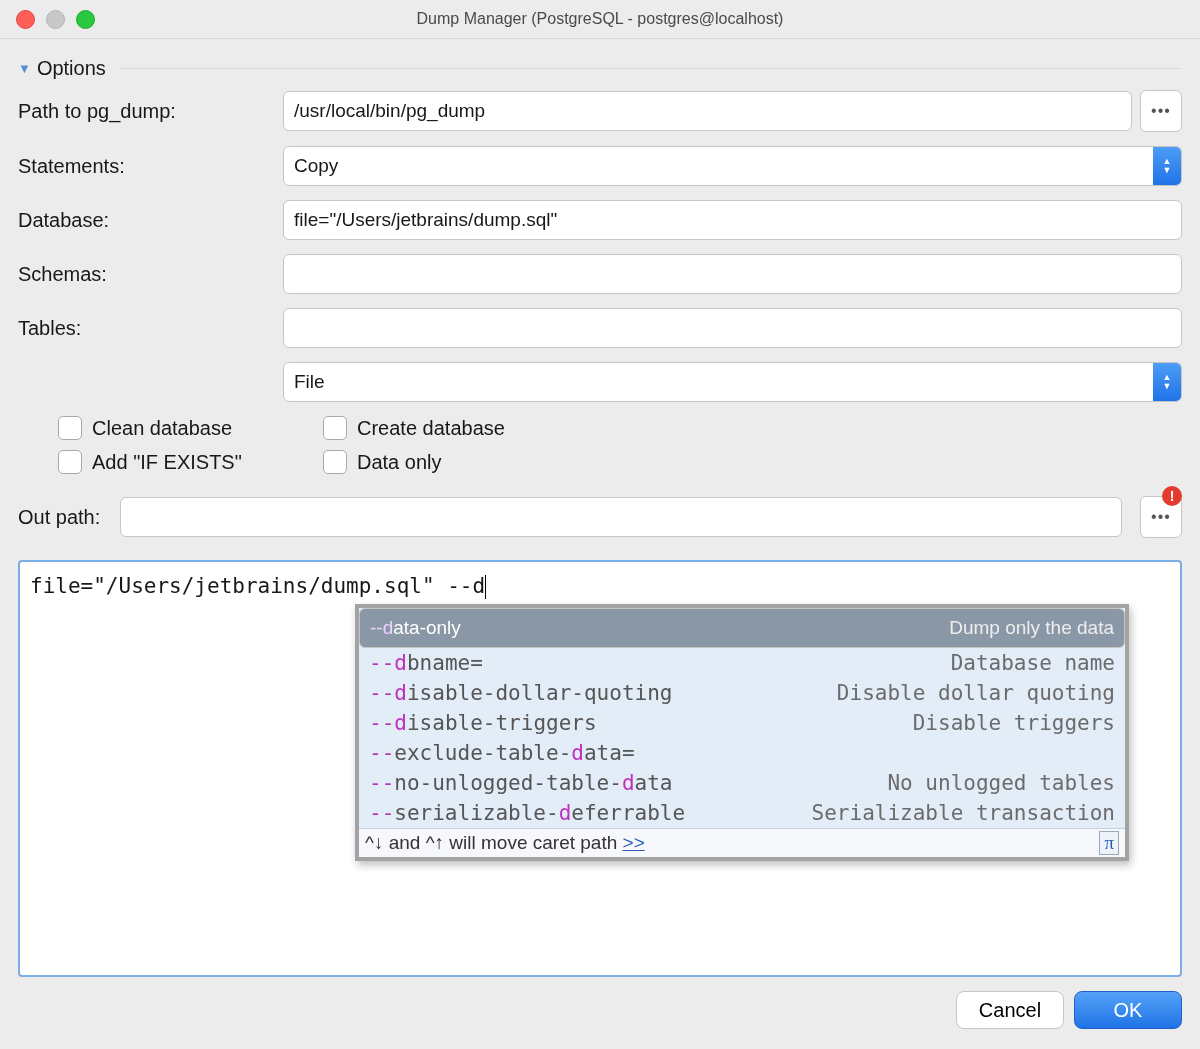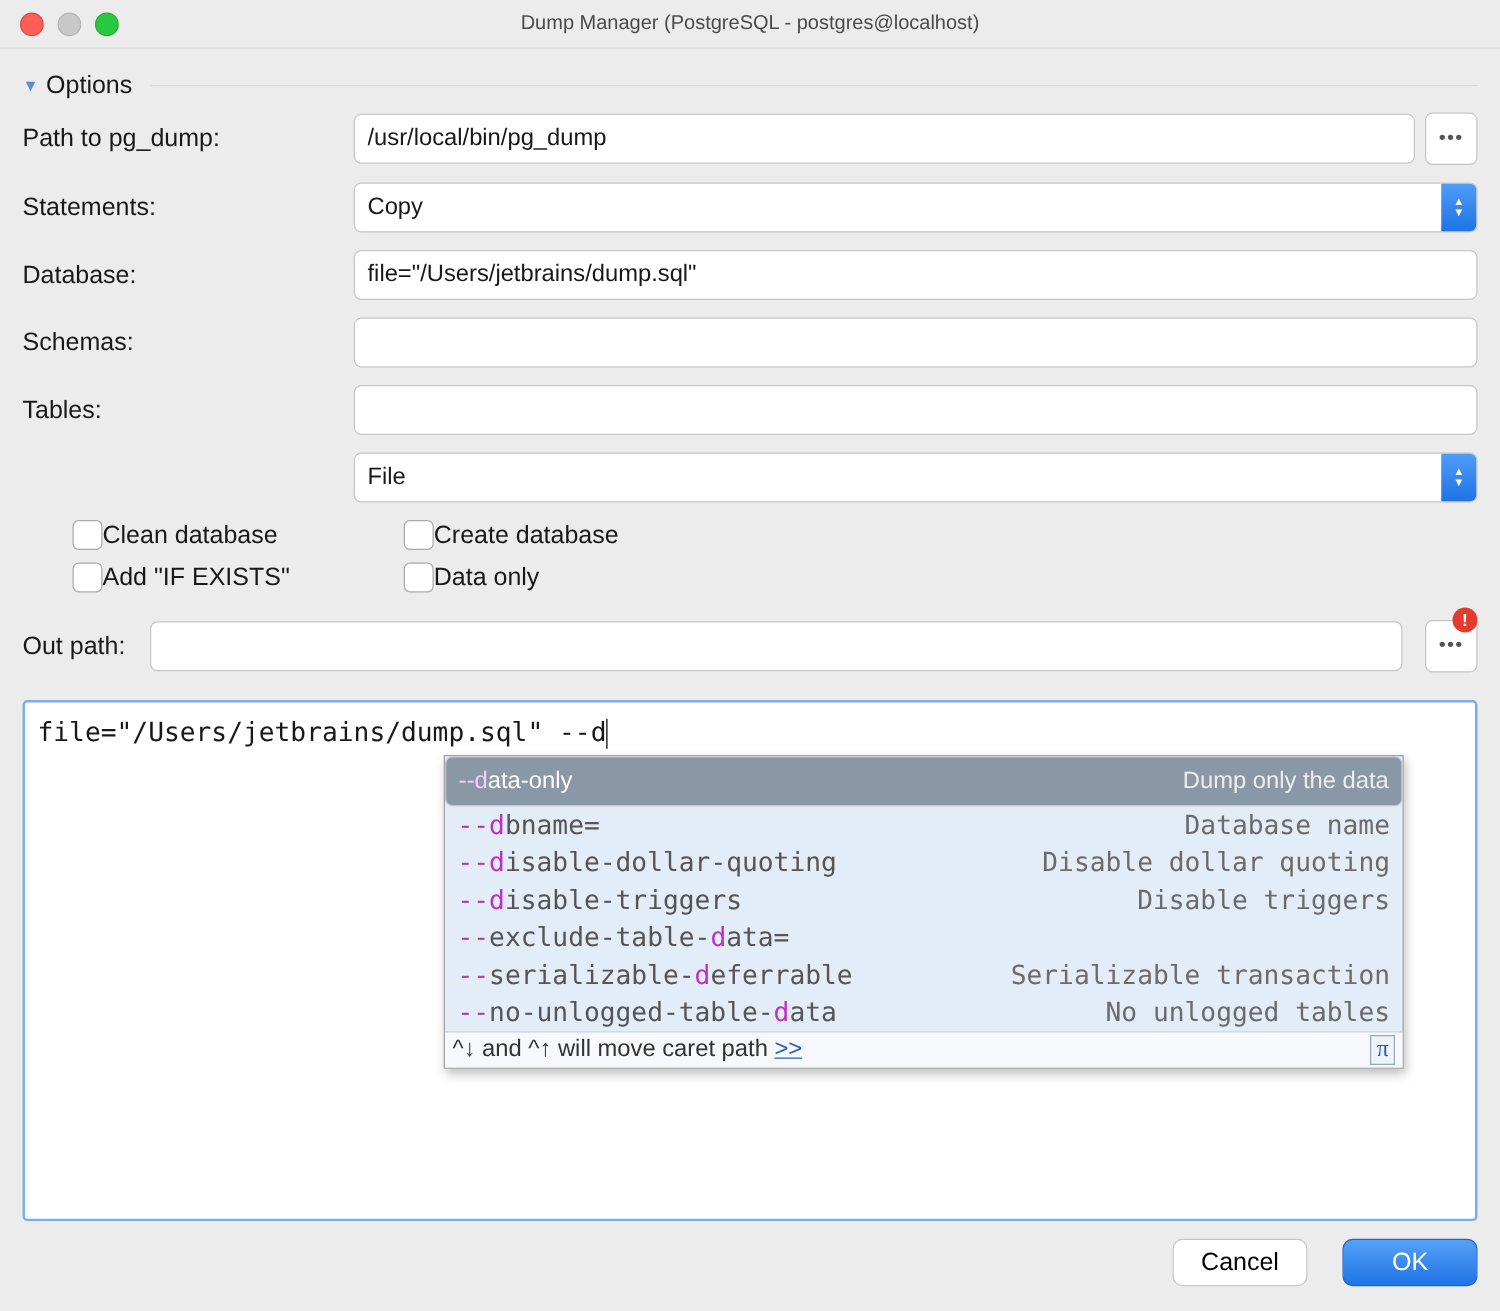--- a/index.html
+++ b/index.html
@@ -42,56 +42,56 @@
   .sel-wrap .arrows{
     position:absolute;right:1px;top:1px;bottom:1px;width:28px;border-radius:0 5px 5px 0;
     background:linear-gradient(#4d9df8,#1f73e6);display:flex;flex-direction:column;align-items:center;justify-content:center;
     color:#fff;font-size:9px;line-height:9px;
   }
   .dots-btn{
     width:40px;height:40px;border:1px solid var(--border);border-radius:6px;background:#fff;
     display:flex;align-items:center;justify-content:center;color:#555;font-size:16px;letter-spacing:1px;margin-left:8px;
   }
   .chk-grid{grid-column:1 / span 3;display:grid;grid-template-columns:265px 1fr;row-gap:10px;padding-left:25px;}
-  .chk{display:flex;align-items:center;gap:0;font-size:20px;padding-left:15px;}
+  .chk{display:flex;align-items:center;gap:10px;font-size:20px;padding-left:15px;}
   .chk .box{width:22px;height:22px;border:1px solid #aaa;border-radius:5px;background:#fff;}
   .outpath-row{display:flex;align-items:center;gap:10px;margin-top:22px;position:relative;}
   .outpath-row label{width:92px;font-size:20px;}
   .outpath-row input{flex:1;}
   .badge{
     position:absolute;right:0;top:-10px;width:20px;height:20px;border-radius:50%;background:#e33b2e;color:#fff;
     font-size:14px;font-weight:bold;display:flex;align-items:center;justify-content:center;
   }
   
   .cmd-area{
     margin-top:22px;flex:1;border:2px solid #7baee6;border-radius:4px;background:#fff;
     position:relative;font-family:var(--mono);font-size:21px;padding:12px 10px 10px 10px;overflow:hidden;
   }
   .cmd-text{white-space:pre;}
   .cursor{display:inline-block;width:1px;height:24px;background:#000;vertical-align:middle;}
   
   .popup{
-    position:absolute;left:335px;top:42px;width:766px;border:1px solid #a3a3a3;background:var(--popup-bg);
+    position:absolute;left:335px;top:42px;width:766px;border:4px solid #a3a3a3;background:var(--popup-bg);
     box-shadow:2px 4px 8px rgba(0,0,0,0.25);font-family:var(--mono);font-size:21px;
   }
   .opt{display:flex;justify-content:space-between;align-items:center;padding:3px 10px;color:#555;}
   .opt.sel{background:var(--popup-sel);color:#fff;}
   .opt .lhs{white-space:pre;}
   .opt .rhs{color:#6b6b6b;}
   .opt.sel .rhs{color:#eee;}
   .c-pre{color:#b436b4;}
   .c-match{color:#c030c0;}
   .opt.sel .c-pre, .opt.sel .c-match{color:#f3cfff;}
   .c-rest{color:#555;}
   .opt.sel .c-rest{color:#fff;}
   .popup-foot{display:flex;justify-content:space-between;align-items:center;background:#f6f8fb;border-top:1px solid #c6d1e0;padding:2px 6px;font-family:var(--sys);font-size:19px;color:#333;}
   .popup-foot a{color:#2a5db0;text-decoration:underline;}
   .pi{font-family:serif;color:#2a5db0;border:1px solid #9ab;background:#eef3f9;padding:0 4px;}
   
-  .footer{display:flex;justify-content:flex-end;gap:28px;padding:14px 18px 20px;}
+  .footer{display:flex;justify-content:flex-end;gap:10px;padding:14px 18px 20px;}
   .btn{height:38px;min-width:108px;border:1px solid var(--border);border-radius:8px;background:#fff;font-size:20px;}
   .btn.primary{background:linear-gradient(#55a2f8,#1f73e6);color:#fff;border-color:#1f61c8;}
 </style>
 </head>
 <body>
 
 <div class="window">
   <div class="titlebar">
     <div class="traffic">
       <div class="dot red"></div>
@@ -184,26 +184,26 @@
             <span class="rhs">Disable dollar quoting</span>
           </div>
           <div class="opt">
             <span class="lhs"><span class="c-pre">--</span><span class="c-match">d</span><span class="c-rest">isable-triggers</span></span>
             <span class="rhs">Disable triggers</span>
           </div>
           <div class="opt">
             <span class="lhs"><span class="c-pre">--</span><span class="c-rest">exclude-table-</span><span class="c-match">d</span><span class="c-rest">ata=</span></span>
           </div>
           <div class="opt">
+            <span class="lhs"><span class="c-pre">--</span><span class="c-rest">no-unlogged-table-</span><span class="c-match">d</span><span class="c-rest">ata</span></span>
+            <span class="rhs">No unlogged tables</span>
+          </div>
+          <div class="opt">
             <span class="lhs"><span class="c-pre">--</span><span class="c-rest">serializable-</span><span class="c-match">d</span><span class="c-rest">eferrable</span></span>
             <span class="rhs">Serializable transaction</span>
-          </div>
-          <div class="opt">
-            <span class="lhs"><span class="c-pre">--</span><span class="c-rest">no-unlogged-table-</span><span class="c-match">d</span><span class="c-rest">ata</span></span>
-            <span class="rhs">No unlogged tables</span>
           </div>
           <div class="popup-foot">
           <span><span>^↓ and ^↑ will move caret path </span><a>&gt;&gt;</a></span>
           <span class="pi">π</span>
         </div>
       </div>
     </div>
   </div>
 
   <div class="footer">

